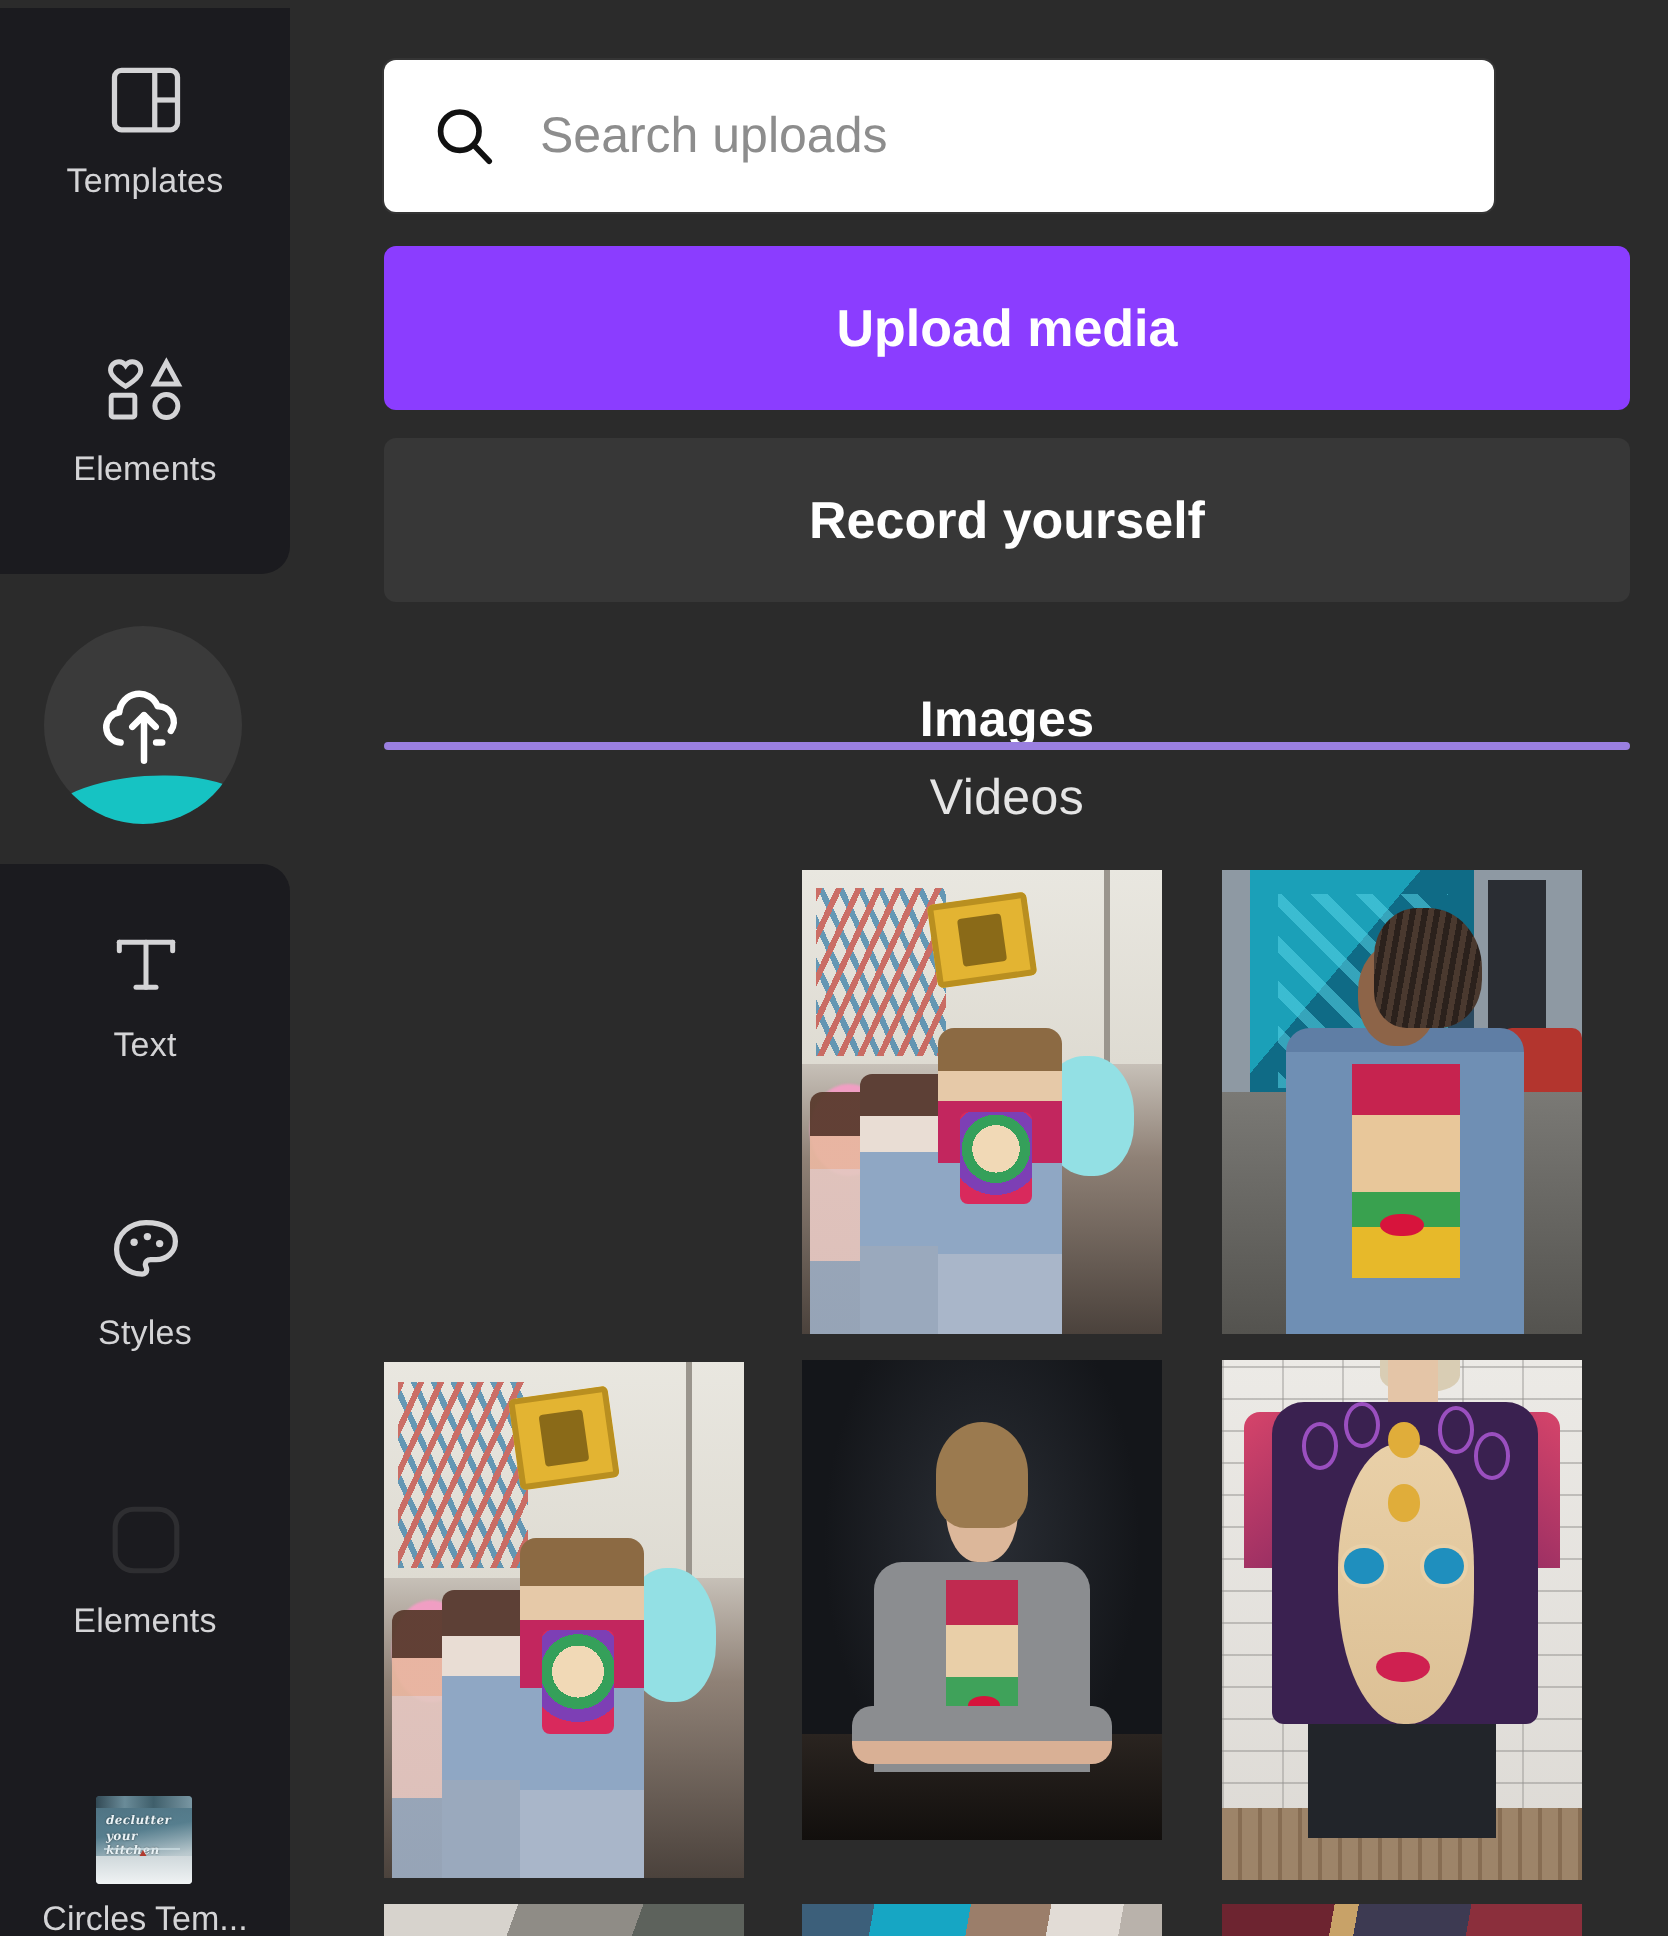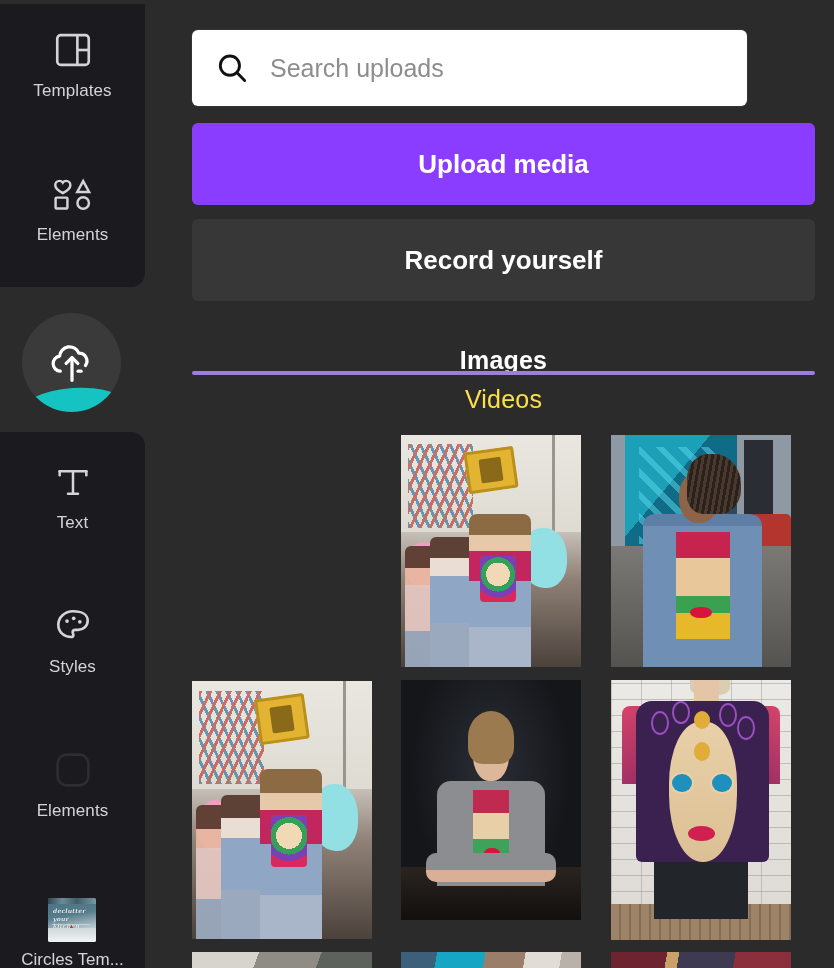--- a/index.html
+++ b/index.html
@@ -219,21 +219,21 @@
     position: relative;
     display: flex;
     align-items: flex-start;
     justify-content: center;
     cursor: pointer;
     font-size: 25px;
     letter-spacing: .2px;
     padding-top: 10px;
   }
   .tab.active { color: #ffffff; font-weight: bold; }
-  .tab:not(.active) { color: #fde047; }
+  .tab:not(.active) { color: #e5e5e5; }
   .tab .underline {
     position: absolute;
     left: 0; bottom: 0;
     width: 100%; height: 4px;
     background: #9a7fe0;
     border-radius: 2px;
   }
 
   
   .grid {

